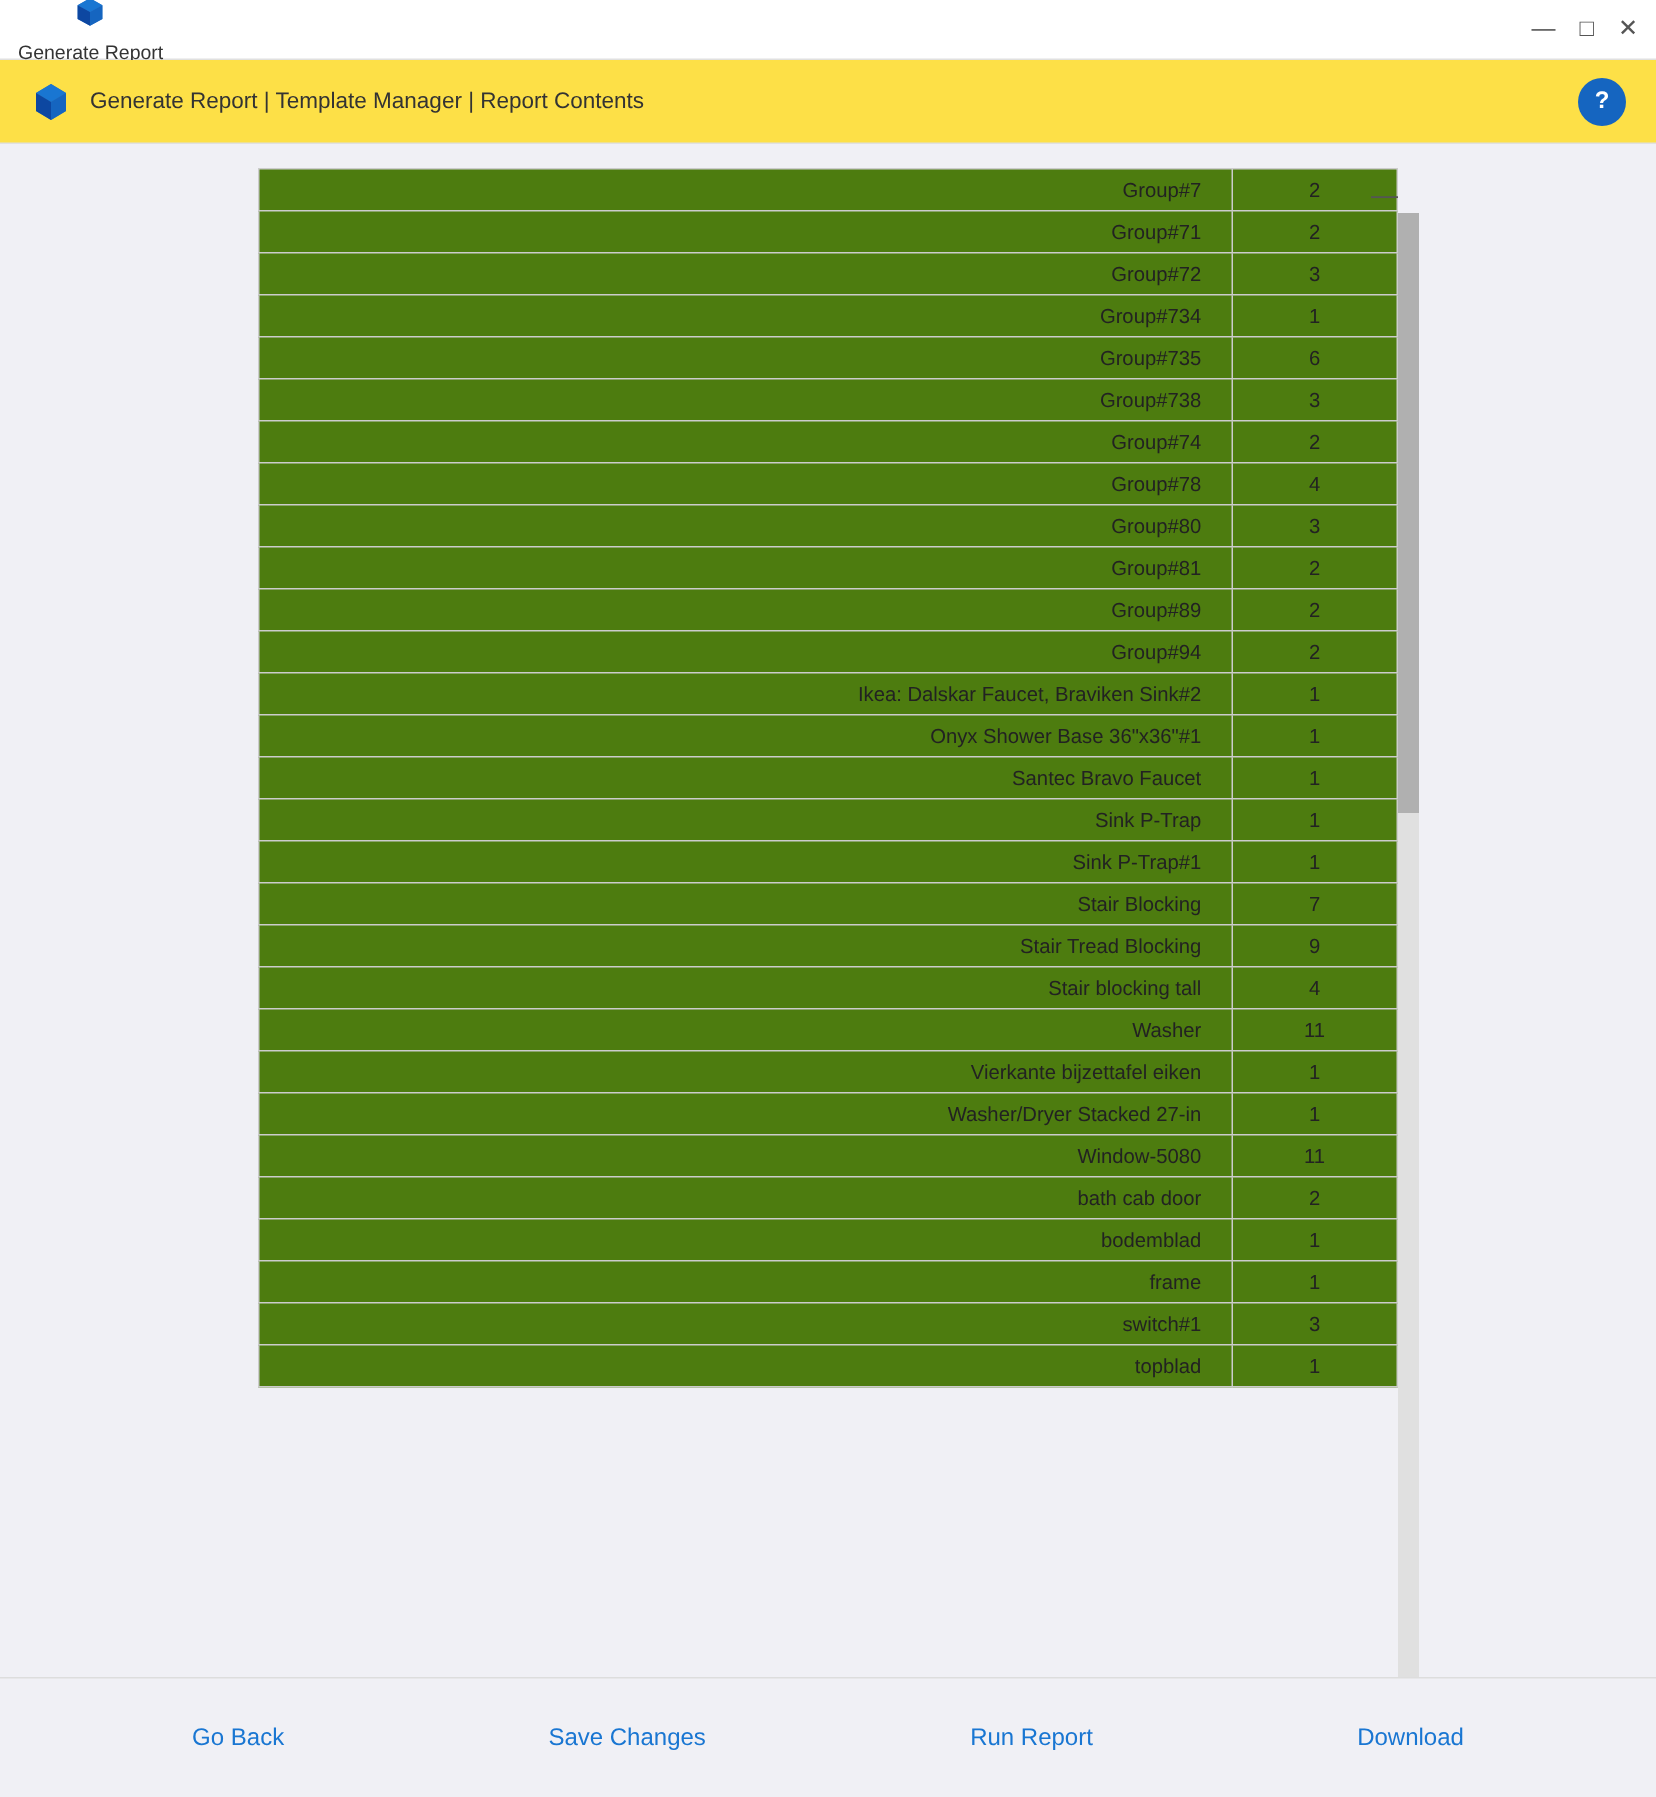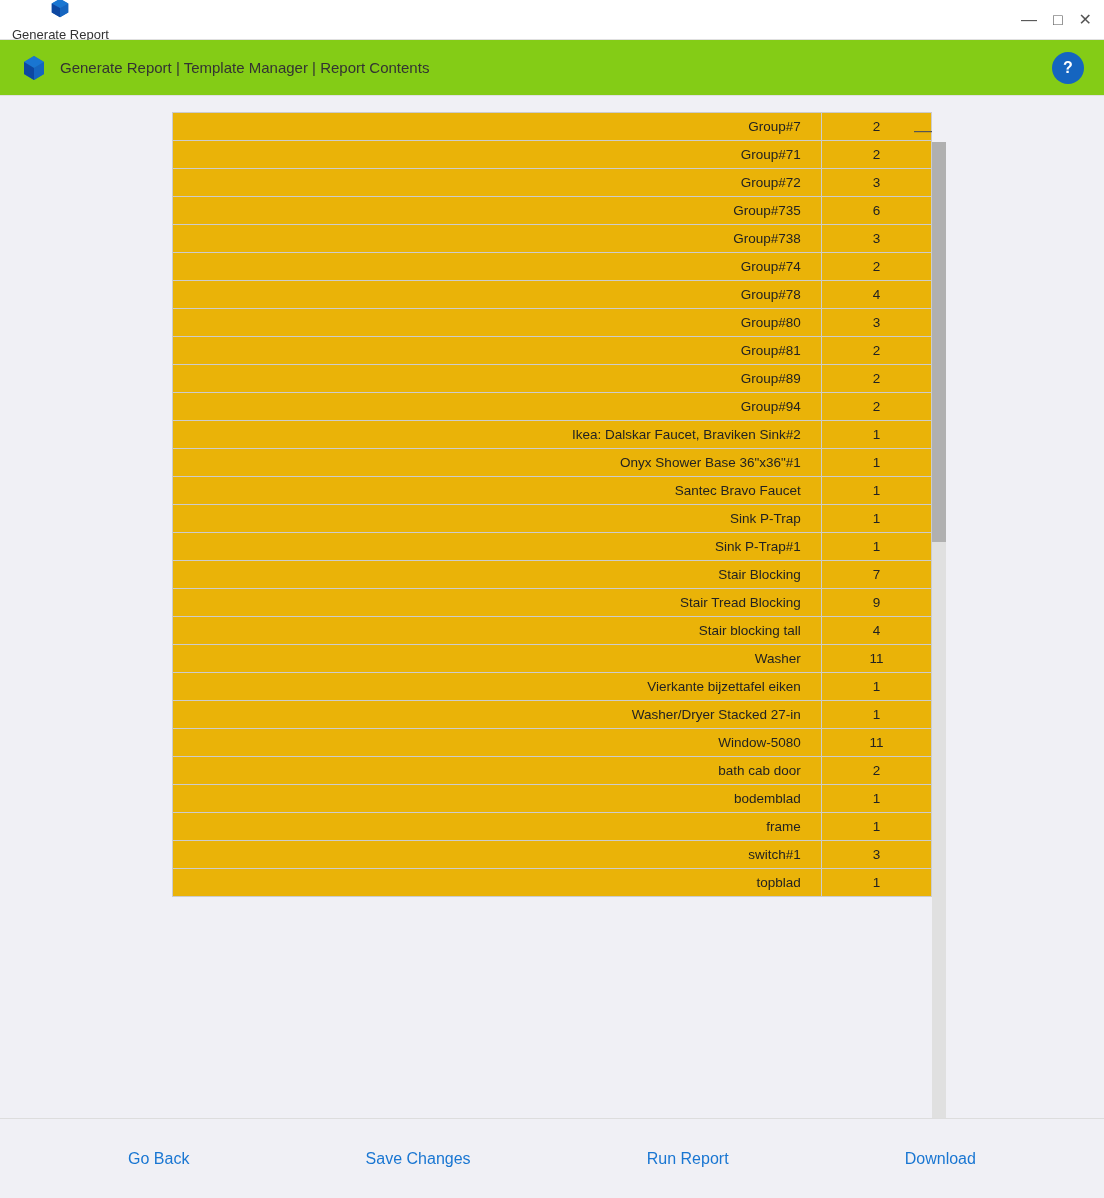--- a/index.html
+++ b/index.html
@@ -59,21 +59,21 @@
     }
 
     .title-bar-controls span {
       font-size: 16px;
       color: #555;
       cursor: pointer;
       line-height: 1;
     }
 
     .header-bar {
-      background: #84cc16;
+      background: #fde047;
       height: 56px;
       display: flex;
       align-items: center;
       padding: 0 20px;
       border-bottom: 1px solid #e0e0e0;
       justify-content: space-between;
     }
 
     .header-nav {
       display: flex;
@@ -134,21 +134,21 @@
       background: #e8e8e8;
     }
     .scrollable-area::-webkit-scrollbar-thumb {
       background: #b0b0b0;
       border-radius: 2px;
     }
 
     .data-table {
       width: 100%;
       border-collapse: collapse;
-      background: #eab308;
+      background: #4d7c0f;
       border: 1px solid #ccc;
     }
 
     .data-table td {
       border: 1px solid #ccc;
       padding: 6px 12px;
       font-size: 13.5px;
       color: #222;
     }
 
@@ -232,20 +232,24 @@
               </tr>
               <tr>
                 <td>Group#71</td>
                 <td>2</td>
               </tr>
               <tr>
                 <td>Group#72</td>
                 <td>3</td>
               </tr>
               <tr>
+                <td>Group#734</td>
+                <td>1</td>
+              </tr>
+              <tr>
                 <td>Group#735</td>
                 <td>6</td>
               </tr>
               <tr>
                 <td>Group#738</td>
                 <td>3</td>
               </tr>
               <tr>
                 <td>Group#74</td>
                 <td>2</td>

